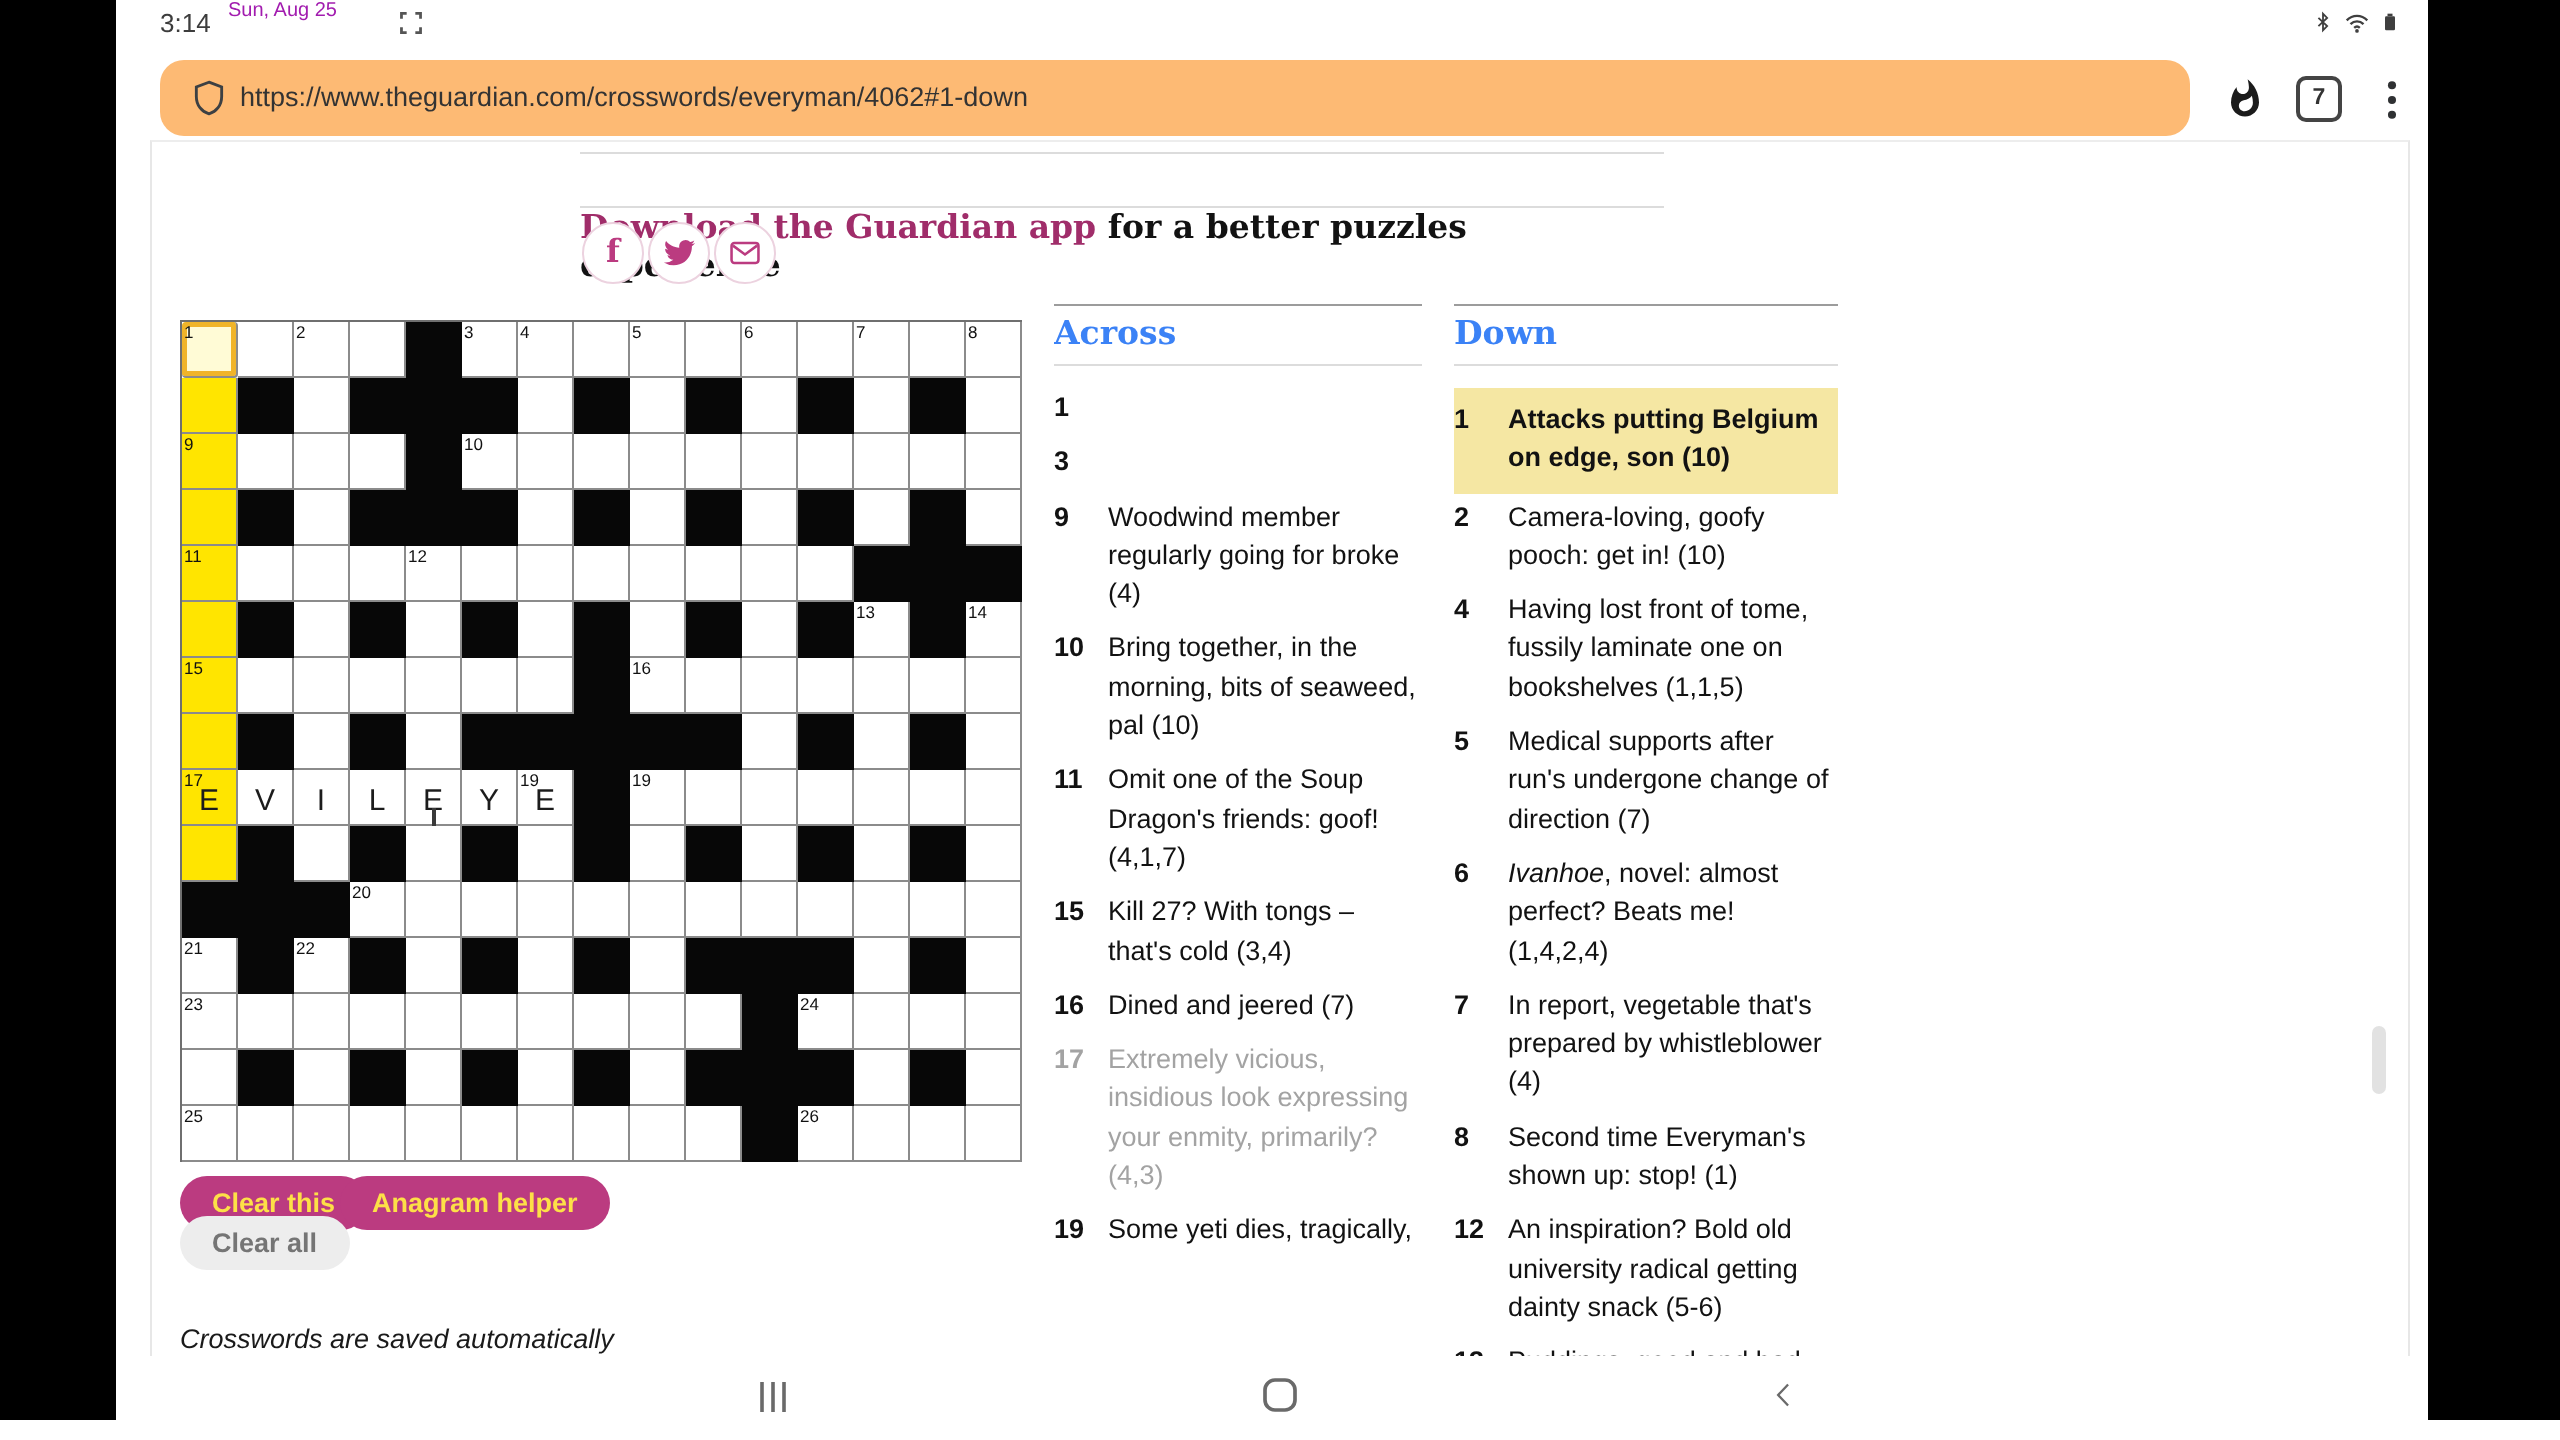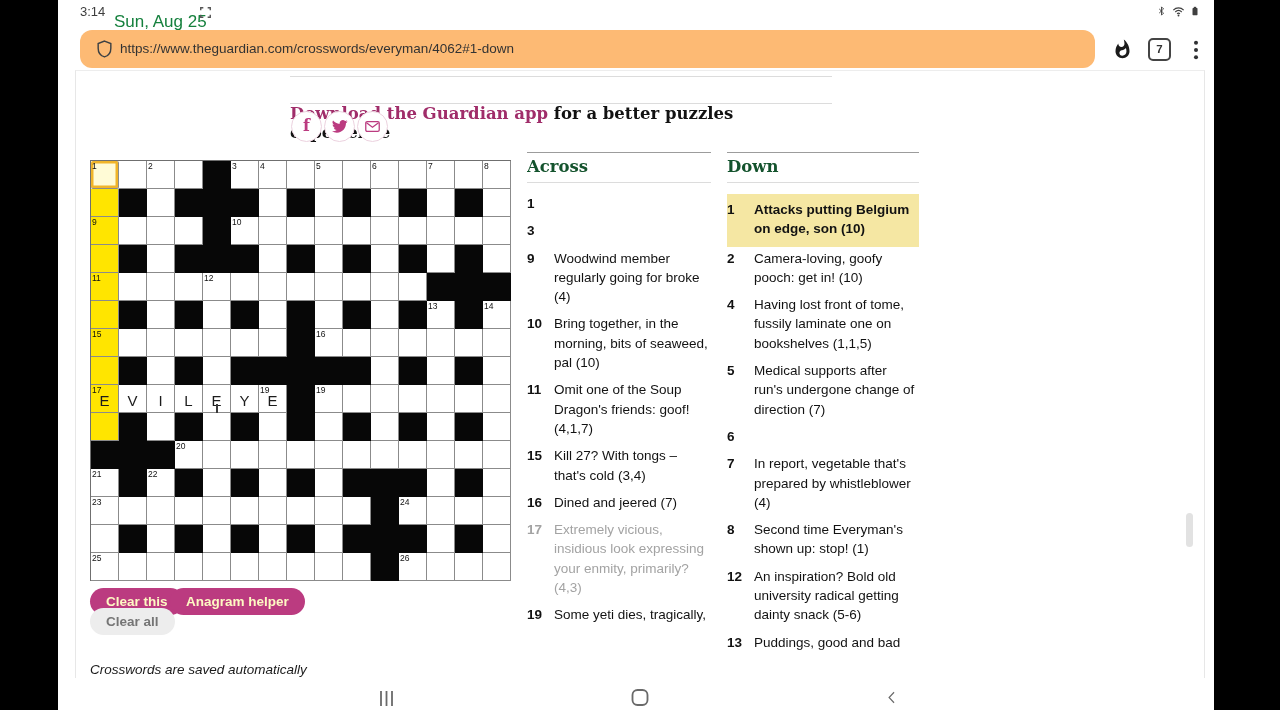--- a/index.html
+++ b/index.html
@@ -4,21 +4,21 @@
 <style>
   html,body{margin:0;padding:0;background:#fff;}
   .screen{position:relative;width:1280px;height:720px;background:#fff;overflow:hidden;
           font-family:"Liberation Sans","DejaVu Sans",sans-serif;color:#121212;}
   .sidebar{position:absolute;top:0;height:710px;background:#000;}
   .sidebar.left{left:0;width:58px;}
   .sidebar.right{left:1214px;width:66px;}
 
   
   .status-time{position:absolute;left:80px;top:4px;font-size:13px;color:#3d3d3d;}
-  .status-date{position:absolute;left:114px;top:12px;font-size:17px;color:#15803d;}
+  .status-date{position:absolute;left:114px;top:0;font-size:10px;color:#a21caf;}
   .status-crop{position:absolute;left:199px;top:5px;}
   .status-right{position:absolute;left:1156px;top:4px;display:flex;gap:4px;align-items:center;}
 
   
   .urlpill{position:absolute;left:80px;top:30px;width:1015px;height:38px;background:#fdba74;border-radius:12px;}
   .urlpill svg{position:absolute;left:15px;top:9px;}
   .url-text{position:absolute;left:40px;top:0;line-height:38px;font-size:13.5px;color:#333;white-space:nowrap;}
   .tb-icon{position:absolute;top:38px;}
   .tabcount{position:absolute;left:1148px;top:38px;width:19px;height:19px;border:2px solid #444;border-radius:5px;
             font-size:11.5px;font-weight:bold;color:#333;text-align:center;line-height:19px;}
@@ -41,33 +41,33 @@
   .cell{position:relative;background:#fff;border-right:1px solid #8b8b8b;border-bottom:1px solid #8b8b8b;box-sizing:border-box;}
   .cell.black{background:#070707;border-right-color:#070707;border-bottom-color:#070707;}
   .cell .num{position:absolute;top:0px;left:1px;font-size:8.5px;line-height:10px;color:#111;}
   .cell .ltr{position:absolute;inset:0;display:flex;align-items:center;justify-content:center;
              font-size:15px;color:#1c1c1c;padding-top:3px;}
   .caret{position:absolute;width:2px;height:9px;background:#3a3a3a;}
 
   
   .clue-col{position:absolute;top:152px;height:526px;overflow:hidden;}
   .clue-col .toprule{height:1px;background:#9c9c9c;}
-  .clue-col h2{margin:4px 0 6px 0;font-family:"DejaVu Serif","Liberation Serif",serif;font-size:16.5px;color:#14532d;}
+  .clue-col h2{margin:4px 0 6px 0;font-family:"DejaVu Serif","Liberation Serif",serif;font-size:16.5px;color:#3b82f6;}
   .clue-col .subrule{height:1px;background:#dcdcdc;margin-bottom:11px;}
   .clue{display:flex;margin-bottom:8px;}
   .clue .cnum{width:27px;flex-shrink:0;font-weight:bold;font-size:13.5px;line-height:19.3px;color:#121212;}
   .clue .ctxt{font-size:13.5px;line-height:19.3px;color:#121212;}
   .clue.completed .cnum,.clue.completed .ctxt{color:#a3a3a3;}
   .clue.active{font-weight:bold;padding:6px 4px 8px 0;margin-bottom:2px;}
   .clue.active .ctxt{font-weight:bold;}
 
   
   .pill{position:absolute;height:27px;border:none;border-radius:14px;font-weight:bold;font-size:13.5px;
         padding:0 16px;cursor:pointer;font-family:inherit;}
-  .pill.pink{color:#fef9c3;}
+  .pill.pink{color:#fde047;}
   .pill.gray{background:#ededed;color:#757575;}
   .footnote{position:absolute;left:90px;top:662px;font-style:italic;font-size:13.5px;color:#1a1a1a;}
 
   .scroll-thumb{position:absolute;left:1186px;top:513px;width:7px;height:34px;background:#e2e2e2;border-radius:4px;}
 
   
   .nav-btn{position:absolute;top:688px;background:none;border:none;padding:0;cursor:pointer;}
 </style>
 </head>
 <body>
@@ -495,20 +495,21 @@
         <div class="clue">
           <span class="cnum">4</span>
           <span class="ctxt">Having lost front of tome, fussily laminate one on bookshelves (1,1,5)</span>
         </div>
         <div class="clue">
           <span class="cnum">5</span>
           <span class="ctxt">Medical supports after run's undergone change of direction (7)</span>
         </div>
         <div class="clue">
           <span class="cnum">6</span>
+          <span class="ctxt"><em>Ivanhoe</em>, novel: almost perfect? Beats me! (1,4,2,4)</span>
         </div>
         <div class="clue">
           <span class="cnum">7</span>
           <span class="ctxt">In report, vegetable that's prepared by whistleblower (4)</span>
         </div>
         <div class="clue">
           <span class="cnum">8</span>
           <span class="ctxt">Second time Everyman's shown up: stop! (1)</span>
         </div>
         <div class="clue">

